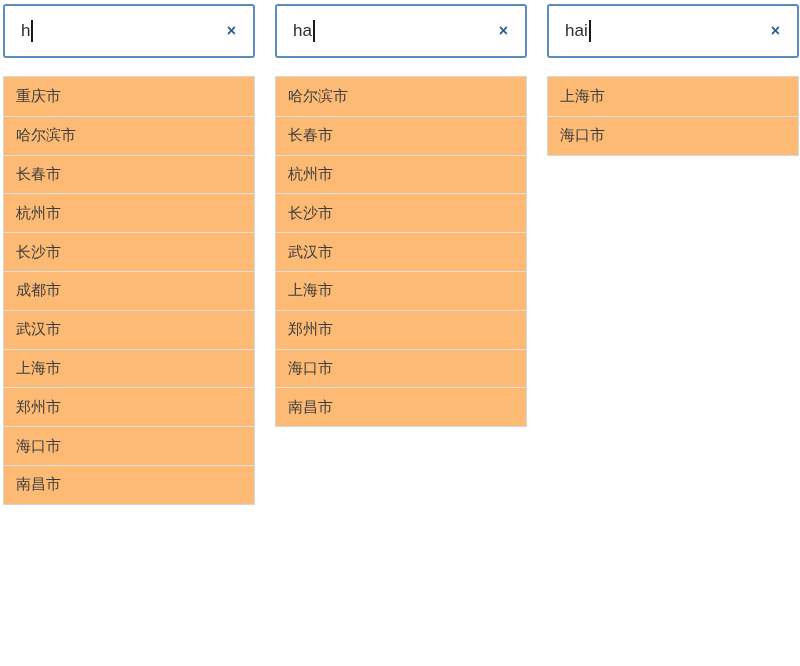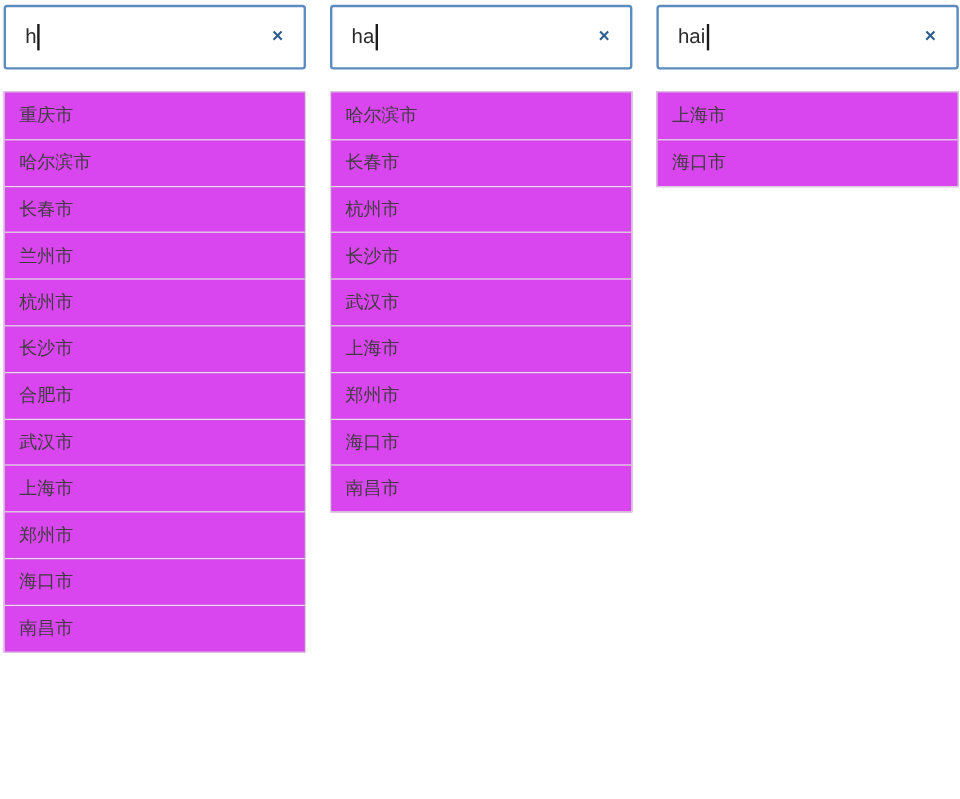--- a/index.html
+++ b/index.html
@@ -56,21 +56,21 @@
     font-size: 16px;
     line-height: 1;
     cursor: pointer;
     user-select: none;
   }
   .list {
     list-style: none;
     margin: 0;
     padding: 0;
     border: 1px solid #d6d6d6;
-    background: #d946ef;
+    background: #fdba74;
   }
   .suggestion {
     box-sizing: border-box;
     height: 38.8px;
     display: flex;
     align-items: center;
     padding: 0 12px;
     font-size: 15px;
     color: #3d3d3d;
     cursor: pointer;
@@ -87,24 +87,23 @@
   <div class="col">
     <div class="searchbox">
       <span class="query">h</span>
         <span class="caret"></span>
       <span class="clear">×</span>
     </div>
     <ul class="list">
         <li class="suggestion">重庆市</li>
         <li class="suggestion">哈尔滨市</li>
         <li class="suggestion">长春市</li>
-        <li class="suggestion">兰州市</li>
         <li class="suggestion">杭州市</li>
         <li class="suggestion">长沙市</li>
-        <li class="suggestion">合肥市</li>
+        <li class="suggestion">成都市</li>
         <li class="suggestion">武汉市</li>
         <li class="suggestion">上海市</li>
         <li class="suggestion">郑州市</li>
         <li class="suggestion">海口市</li>
         <li class="suggestion">南昌市</li>
       </ul>
   </div>
 
   <div class="col">
     <div class="searchbox">

